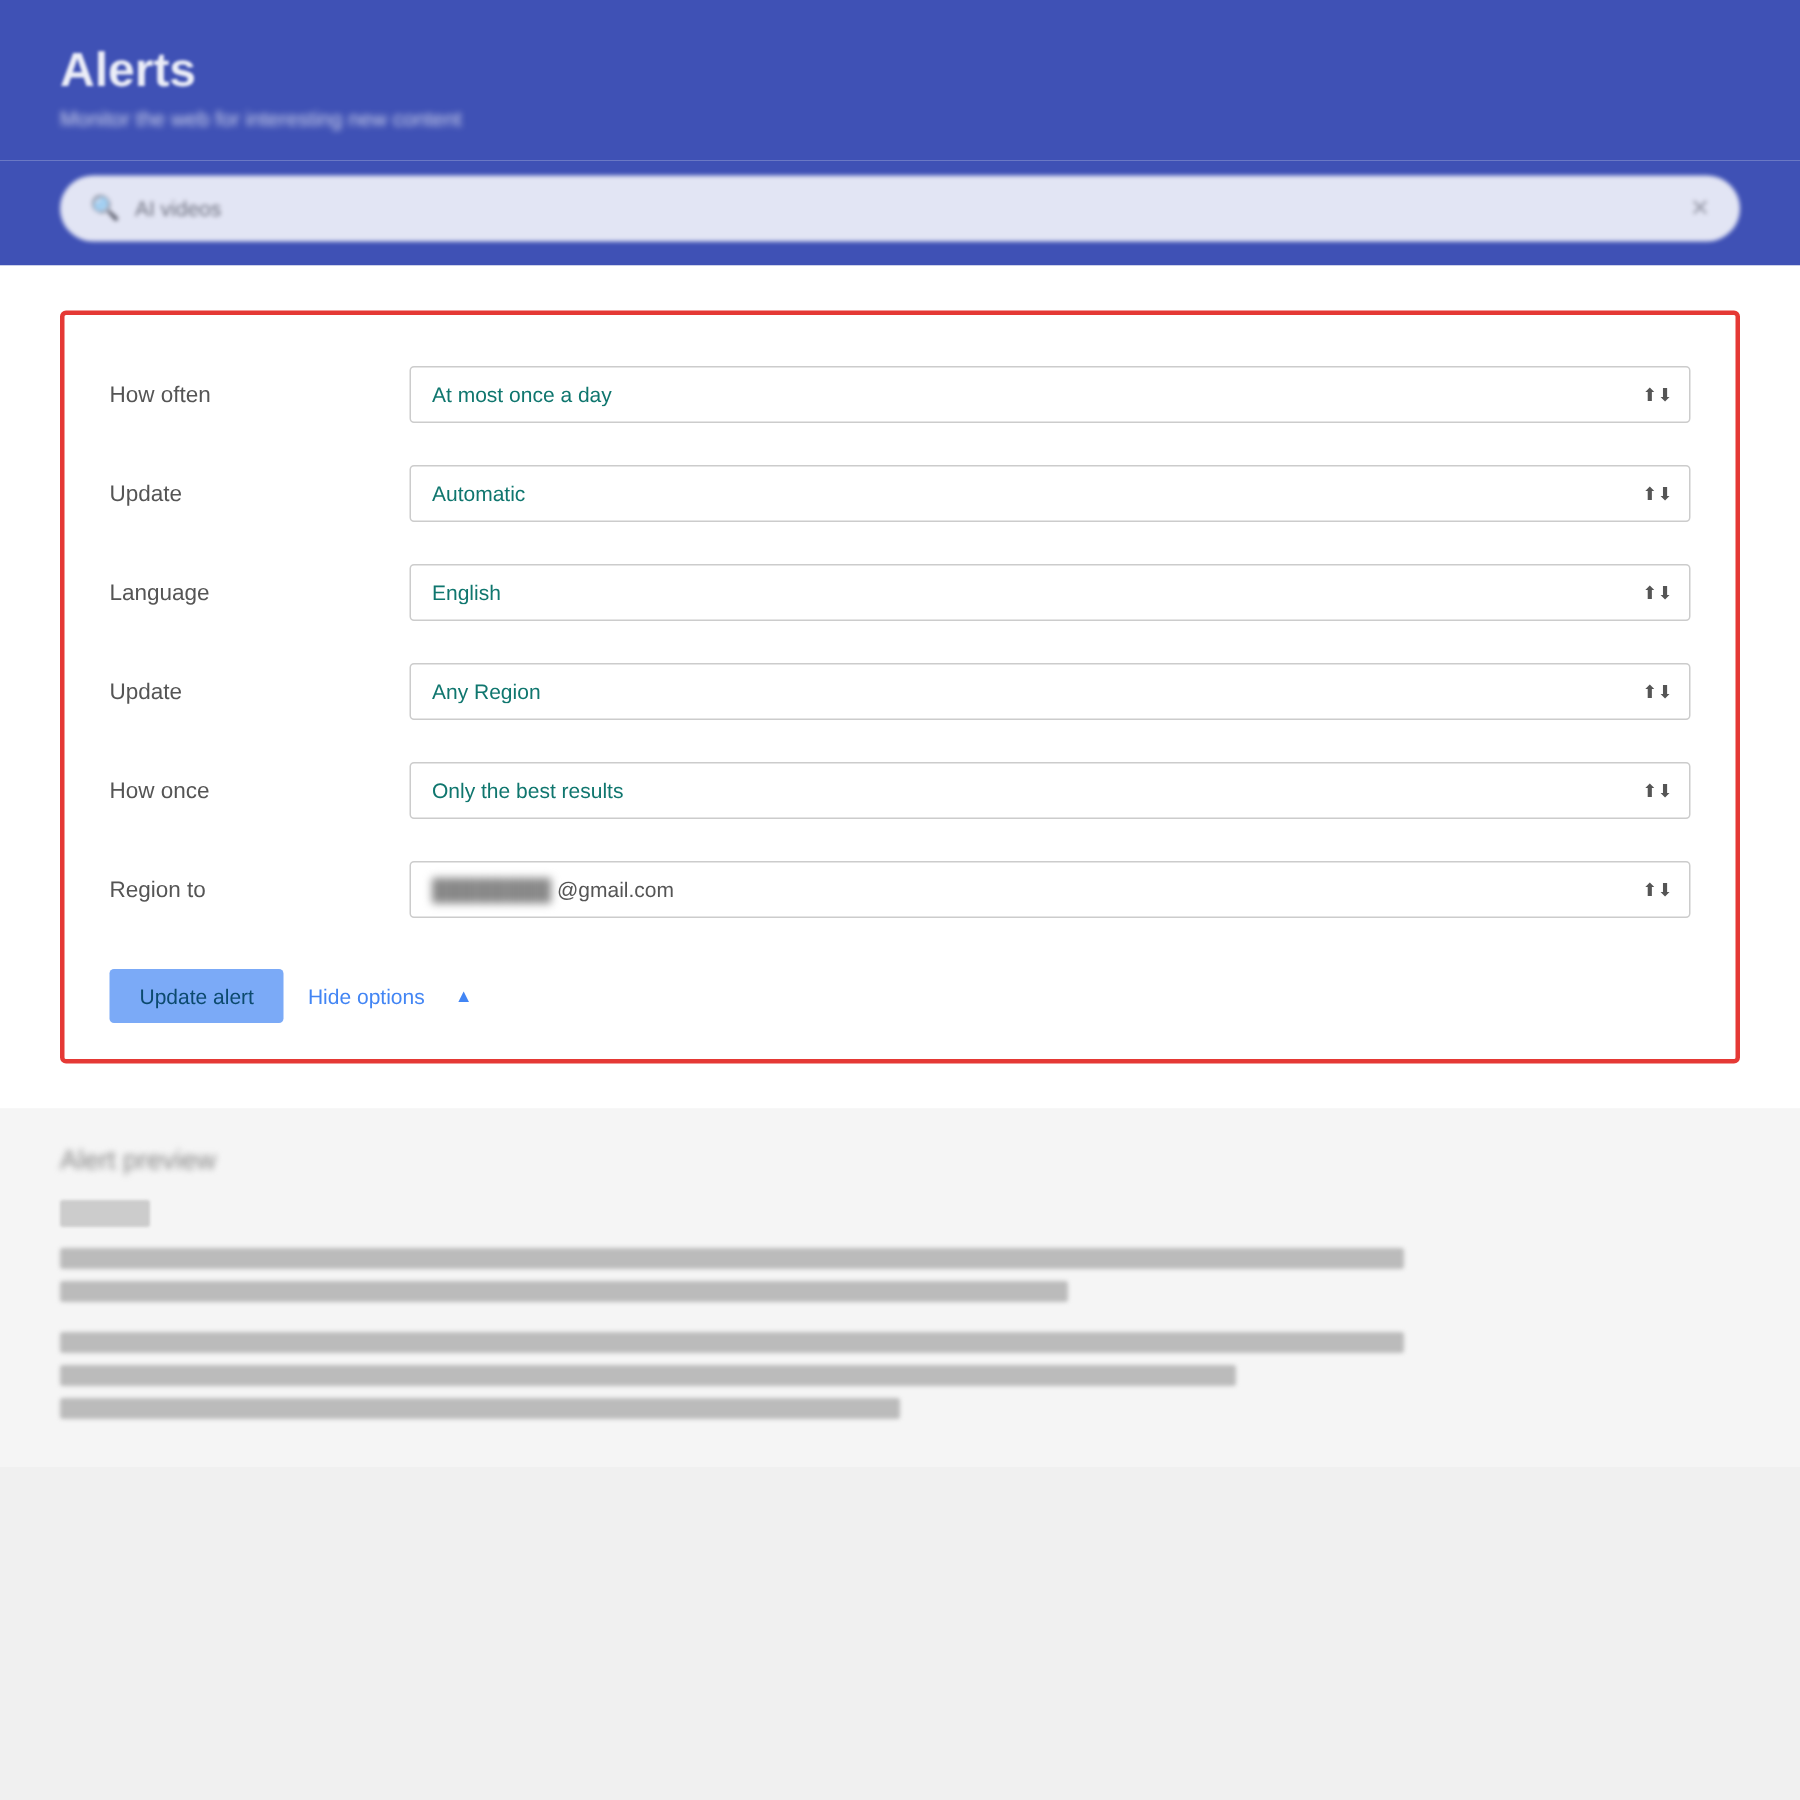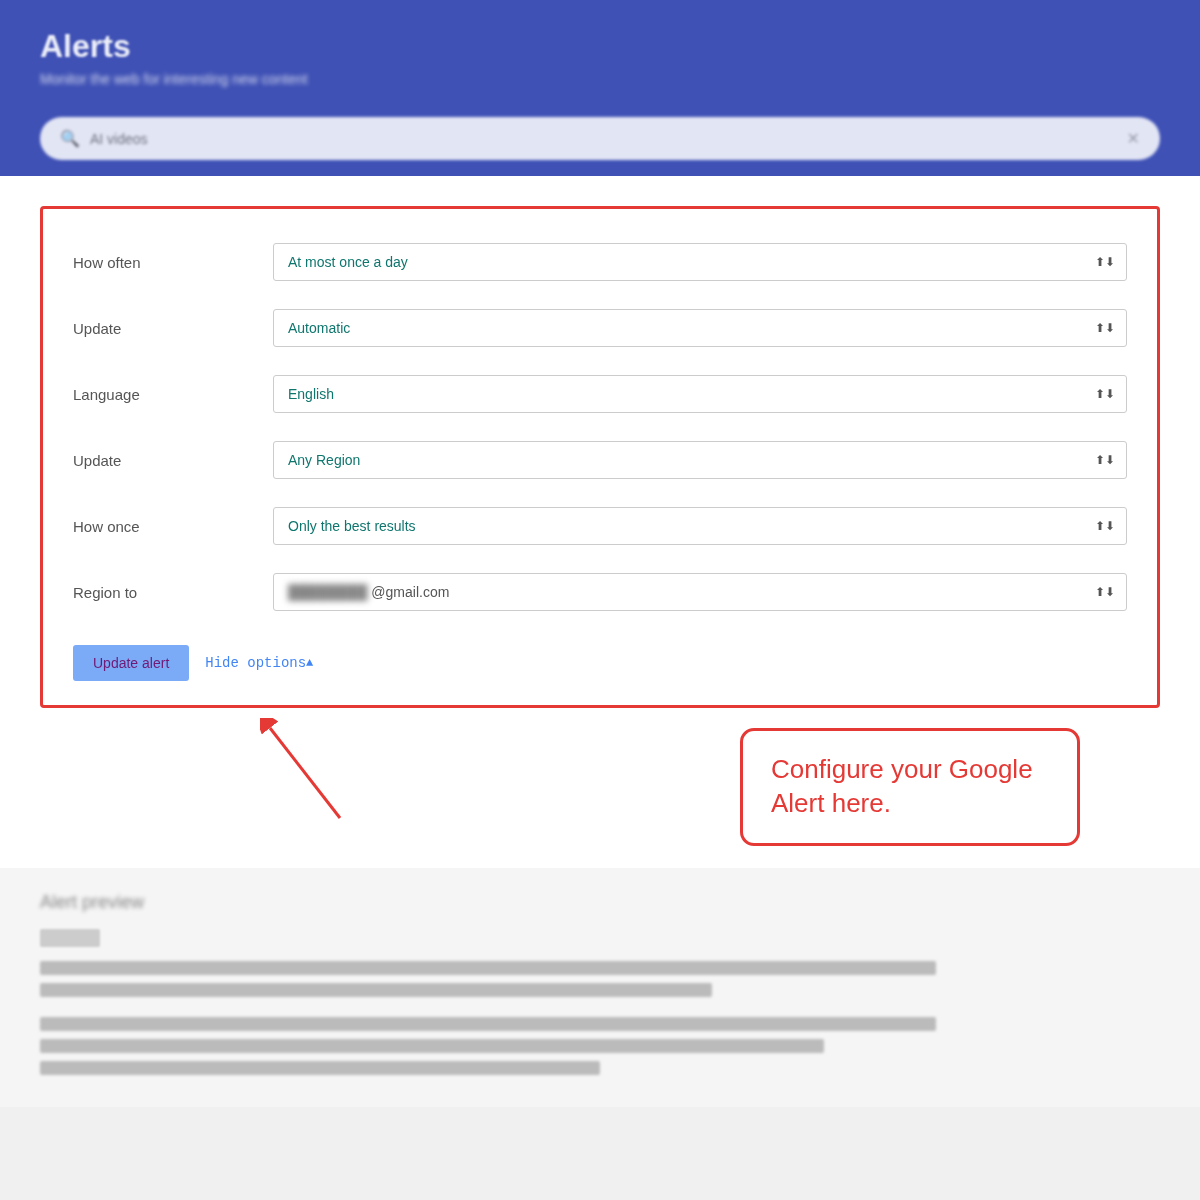--- a/index.html
+++ b/index.html
@@ -150,39 +150,38 @@
     
     .button-row {
       display: flex;
       align-items: center;
       gap: 16px;
       margin-top: 20px;
     }
 
     .update-btn {
       background: #7baaf7;
-      color: #701a75;
+      color: #0c4a6e;
       border: none;
       border-radius: 3px;
       padding: 10px 20px;
       font-size: 14px;
       cursor: pointer;
       font-weight: 500;
     }
 
     .hide-options-btn {
       color: #4285f4;
       background: none;
       border: none;
       font-size: 14px;
       cursor: pointer;
       display: flex;
       align-items: center;
-      gap: 0;
-      font-family: Liberation Mono, monospace;
+      gap: 20px;
     }
 
     .hide-options-btn .up-arrow {
       color: #4285f4;
       font-size: 12px;
     }
 
     
     .annotation-area {
       position: relative;
@@ -356,35 +355,20 @@
 
       <div class="button-row">
         <button class="update-btn">Update alert</button>
         <button class="hide-options-btn">
           <span>Hide options</span>
           <span class="up-arrow">▲</span>
         </button>
       </div>
     </div>
 
-    <div class="annotation-area">
-
-      <svg class="arrow-svg" width="120" height="110">
-        <defs>
-          <marker id="arrowhead" markerWidth="10" markerHeight="7" refX="0" refY="3.5" orient="auto">
-            <polygon points="0 0, 10 3.5, 0 7" fill="#e53935"></polygon>
-          </marker>
-        </defs>
-        <line x1="80" y1="100" x2="10" y2="10" stroke="#e53935" stroke-width="3" marker-end="url(#arrowhead)"></line>
-      </svg>
-
-      <div class="tooltip-box">
-        <div class="tooltip-text">Configure your Google Alert here.</div>
-      </div>
-    </div>
 
   </div>
 
   <div class="preview-section">
     <div class="preview-title">Alert preview</div>
     <div class="preview-tag"></div>
     <div class="preview-line long"></div>
     <div class="preview-line medium"></div>
     <div style="height:12px"></div>
     <div class="preview-line long"></div>

